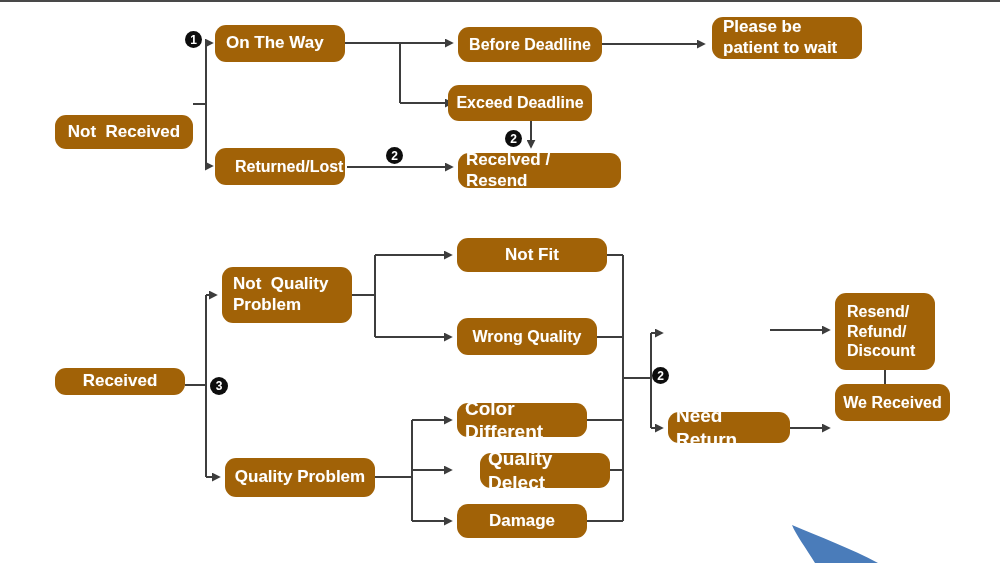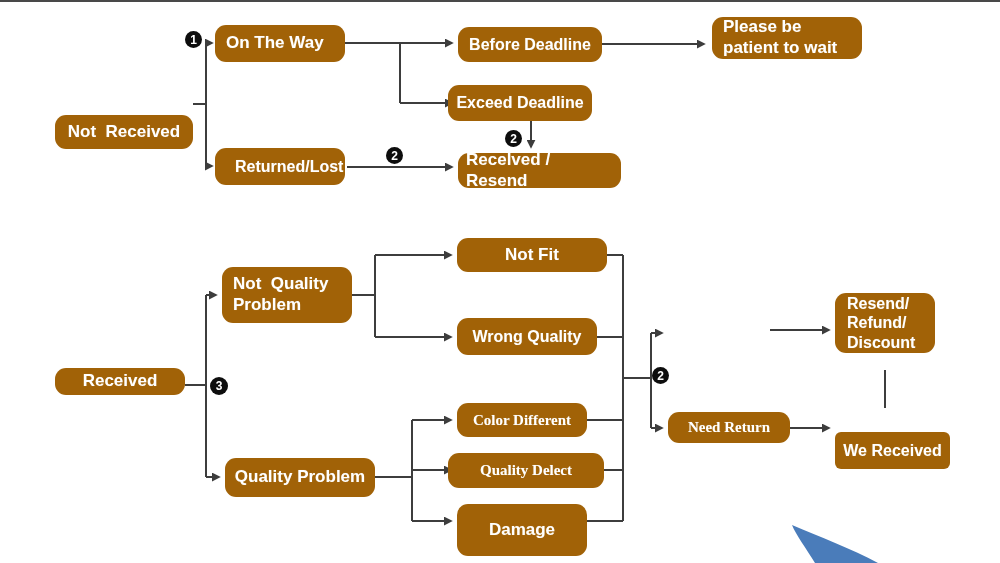--- a/index.html
+++ b/index.html
@@ -12,21 +12,21 @@
   .node{
     position:absolute;z-index:2;box-sizing:border-box;
     background:#a16207;color:#ffffff;border-radius:11px;
     display:flex;align-items:center;justify-content:center;
     font-weight:700;font-size:16px;line-height:1.22;
     padding:2px 8px;white-space:pre-wrap;
     text-shadow:0 0 1px rgba(255,255,255,.25);
   }
   .node.left{justify-content:flex-start;text-align:left;padding-left:11px;}
   .node.fs17{font-size:17px;}
-  .node.fs15{font-size:15px;font-family:Liberation Serif, serif;}
+  .node.fs15{font-size:19px;}
   .marker{
     position:absolute;z-index:3;width:17px;height:17px;border-radius:50%;
     background:#0d0d0d;color:#ffffff;display:flex;align-items:center;justify-content:center;
     font-size:12px;font-weight:700;line-height:1;
   }
 </style>
 </head>
 <body>
 
 <div id="stage">
@@ -105,32 +105,32 @@
 Problem</div>
 
   <div class="node fs17" style="left:225px;top:458px;width:150px;height:39px;">Quality Problem</div>
 
   <div class="node fs17" style="left:457px;top:238px;width:150px;height:34px;">Not Fit</div>
 
   <div class="node" style="left:457px;top:318px;width:140px;height:37px;">Wrong Quality</div>
 
   <div class="node fs15" style="left:457px;top:403px;width:130px;height:34px;">Color Different</div>
 
-  <div class="node fs15" style="left:448px;top:453px;width:156px;height:35px;">Quality Delect</div>
+  <div class="node fs15" style="left:480px;top:453px;width:130px;height:35px;">Quality Delect</div>
 
-  <div class="node fs17" style="left:457px;top:504px;width:130px;height:52px;">Damage</div>
+  <div class="node fs17" style="left:457px;top:504px;width:130px;height:34px;">Damage</div>
 
 
   <div class="node fs15" style="left:668px;top:412px;width:122px;height:31px;">Need Return</div>
 
-  <div class="node left" style="left:835px;top:293px;width:100px;height:60px;padding-left:12px;">Resend/
+  <div class="node left" style="left:835px;top:293px;width:100px;height:77px;padding-left:12px;">Resend/
 Refund/
 Discount</div>
 
-  <div class="node" style="left:835px;top:432px;width:115px;height:37px;border-radius:6px;">We Received</div>
+  <div class="node" style="left:835px;top:384px;width:115px;height:37px;">We Received</div>
 
   <div class="marker" style="left:185px;top:31px;">1</div>
 
   <div class="marker" style="left:386px;top:147px;">2</div>
 
   <div class="marker" style="left:505px;top:130px;">2</div>
 
   <div class="marker" style="left:210px;top:377px;width:18px;height:18px;">3</div>
 
   <div class="marker" style="left:652px;top:367px;">2</div>

